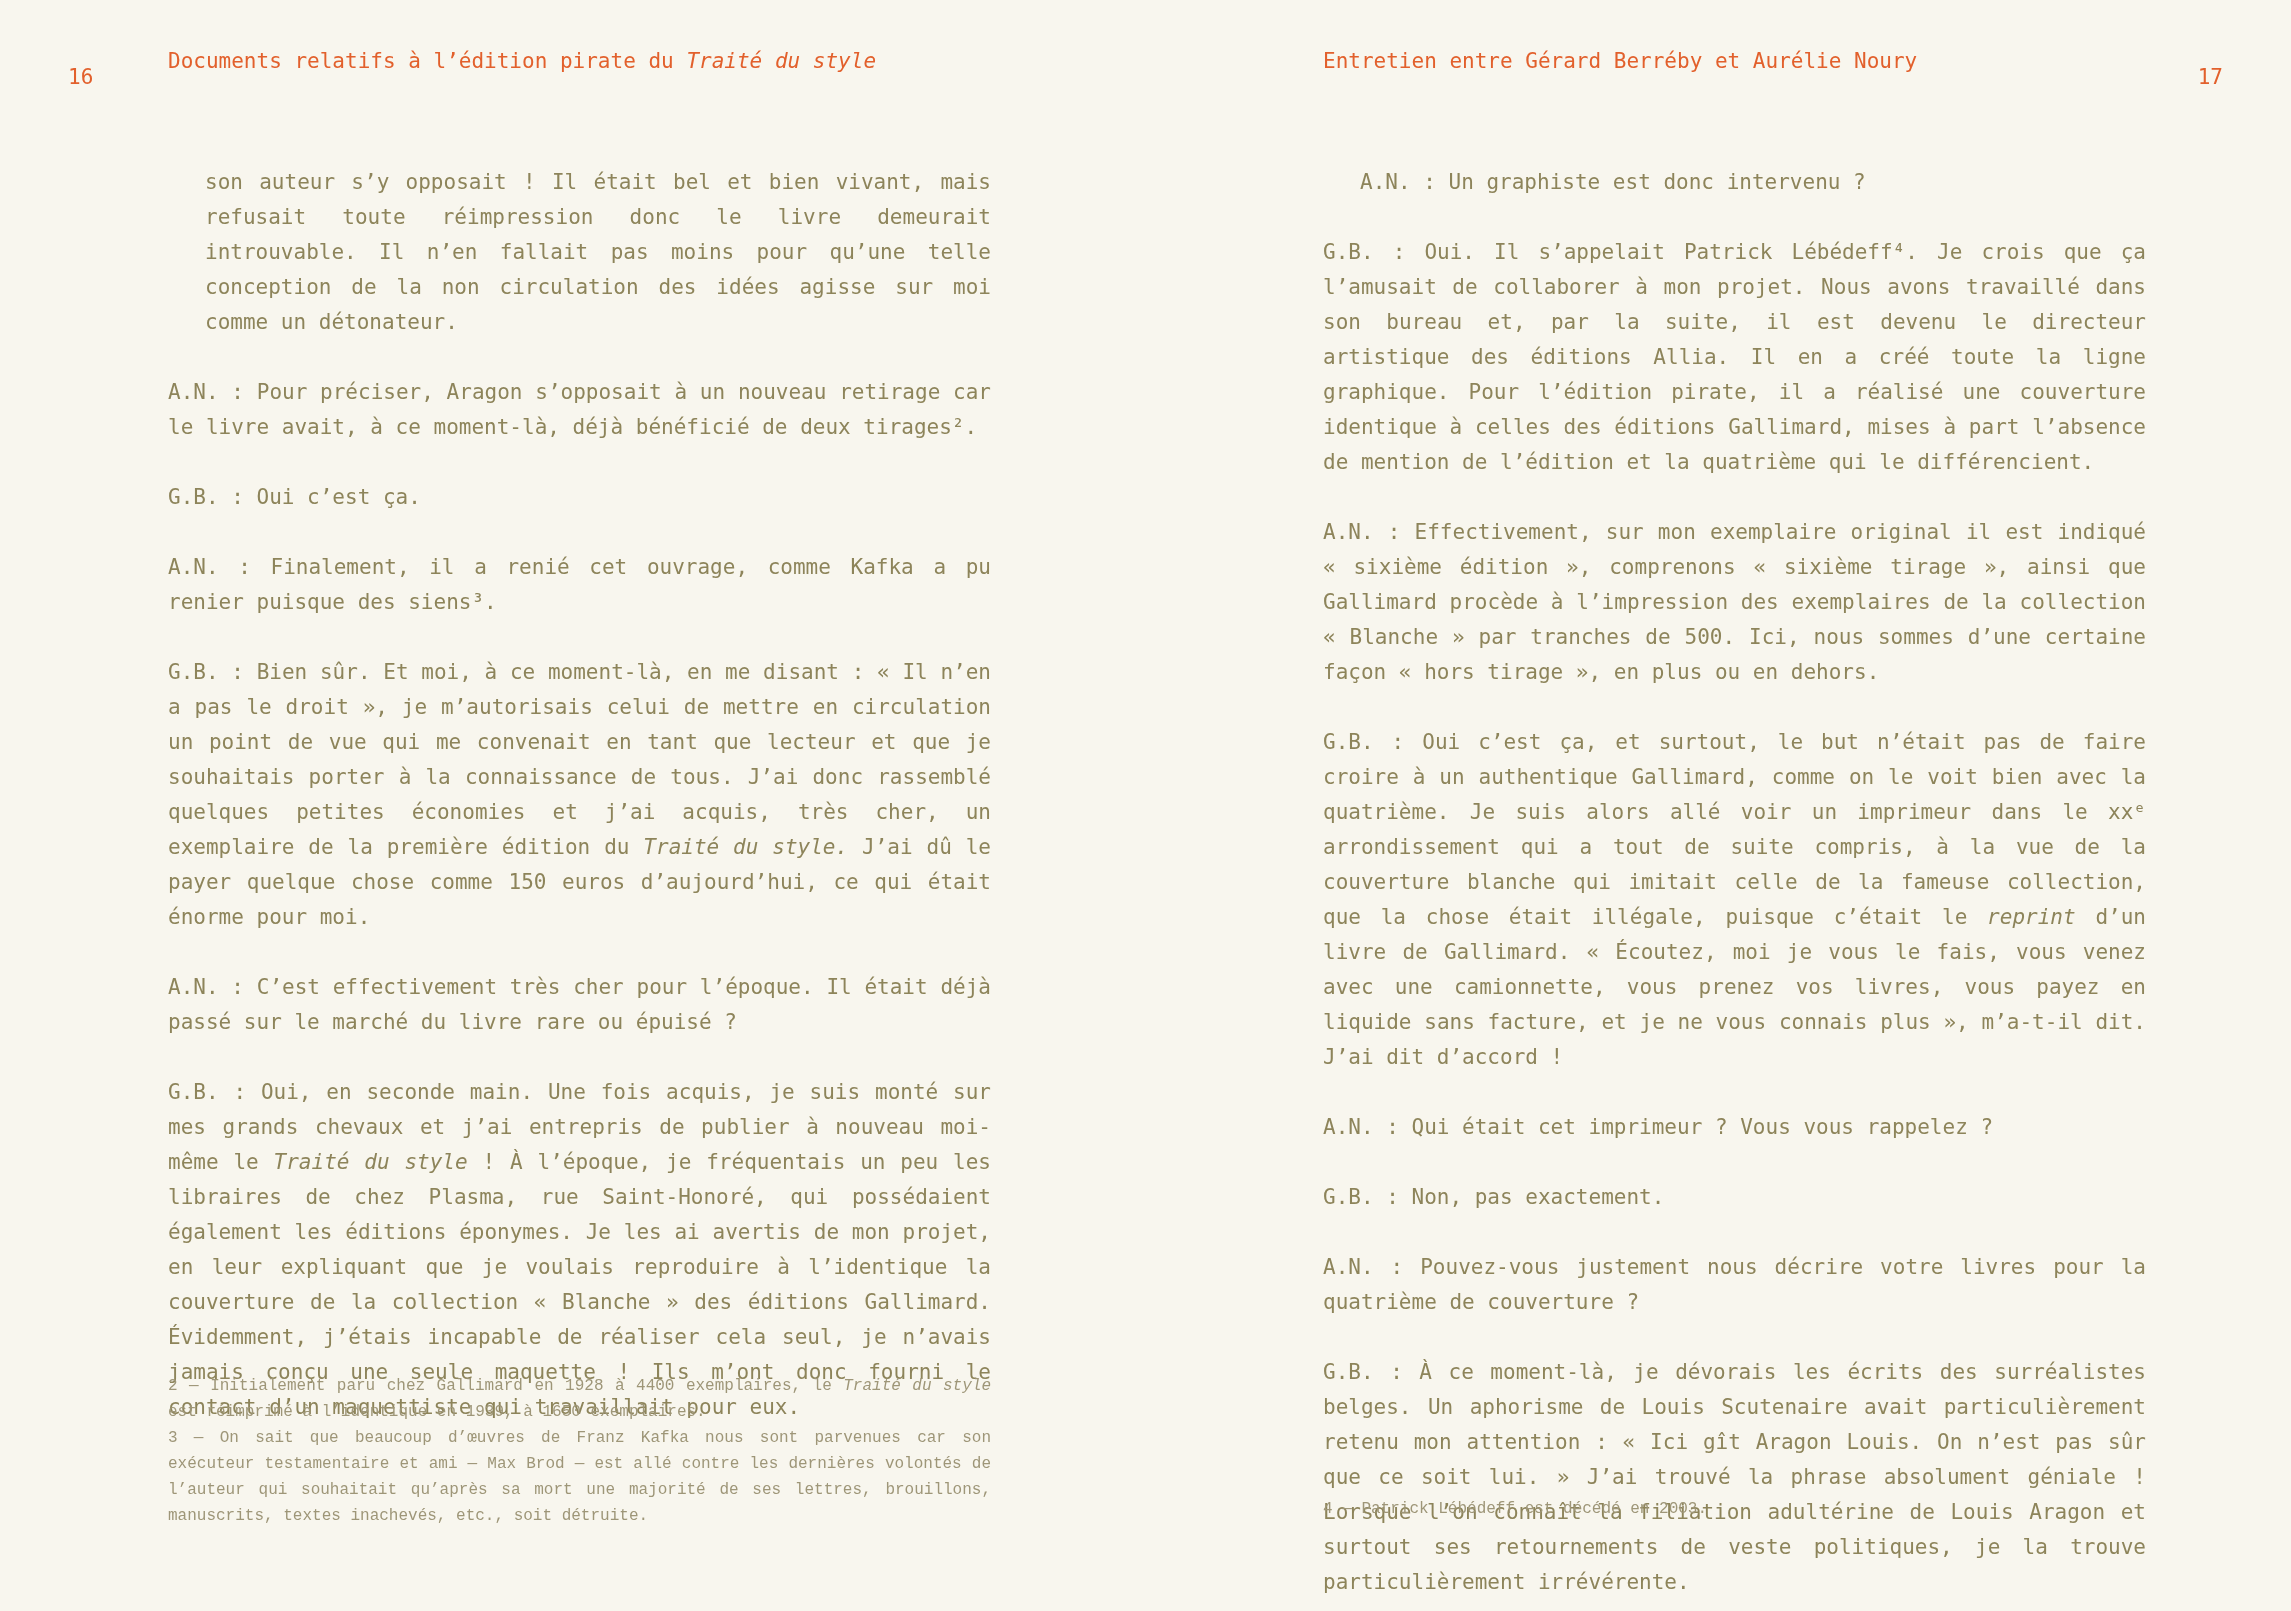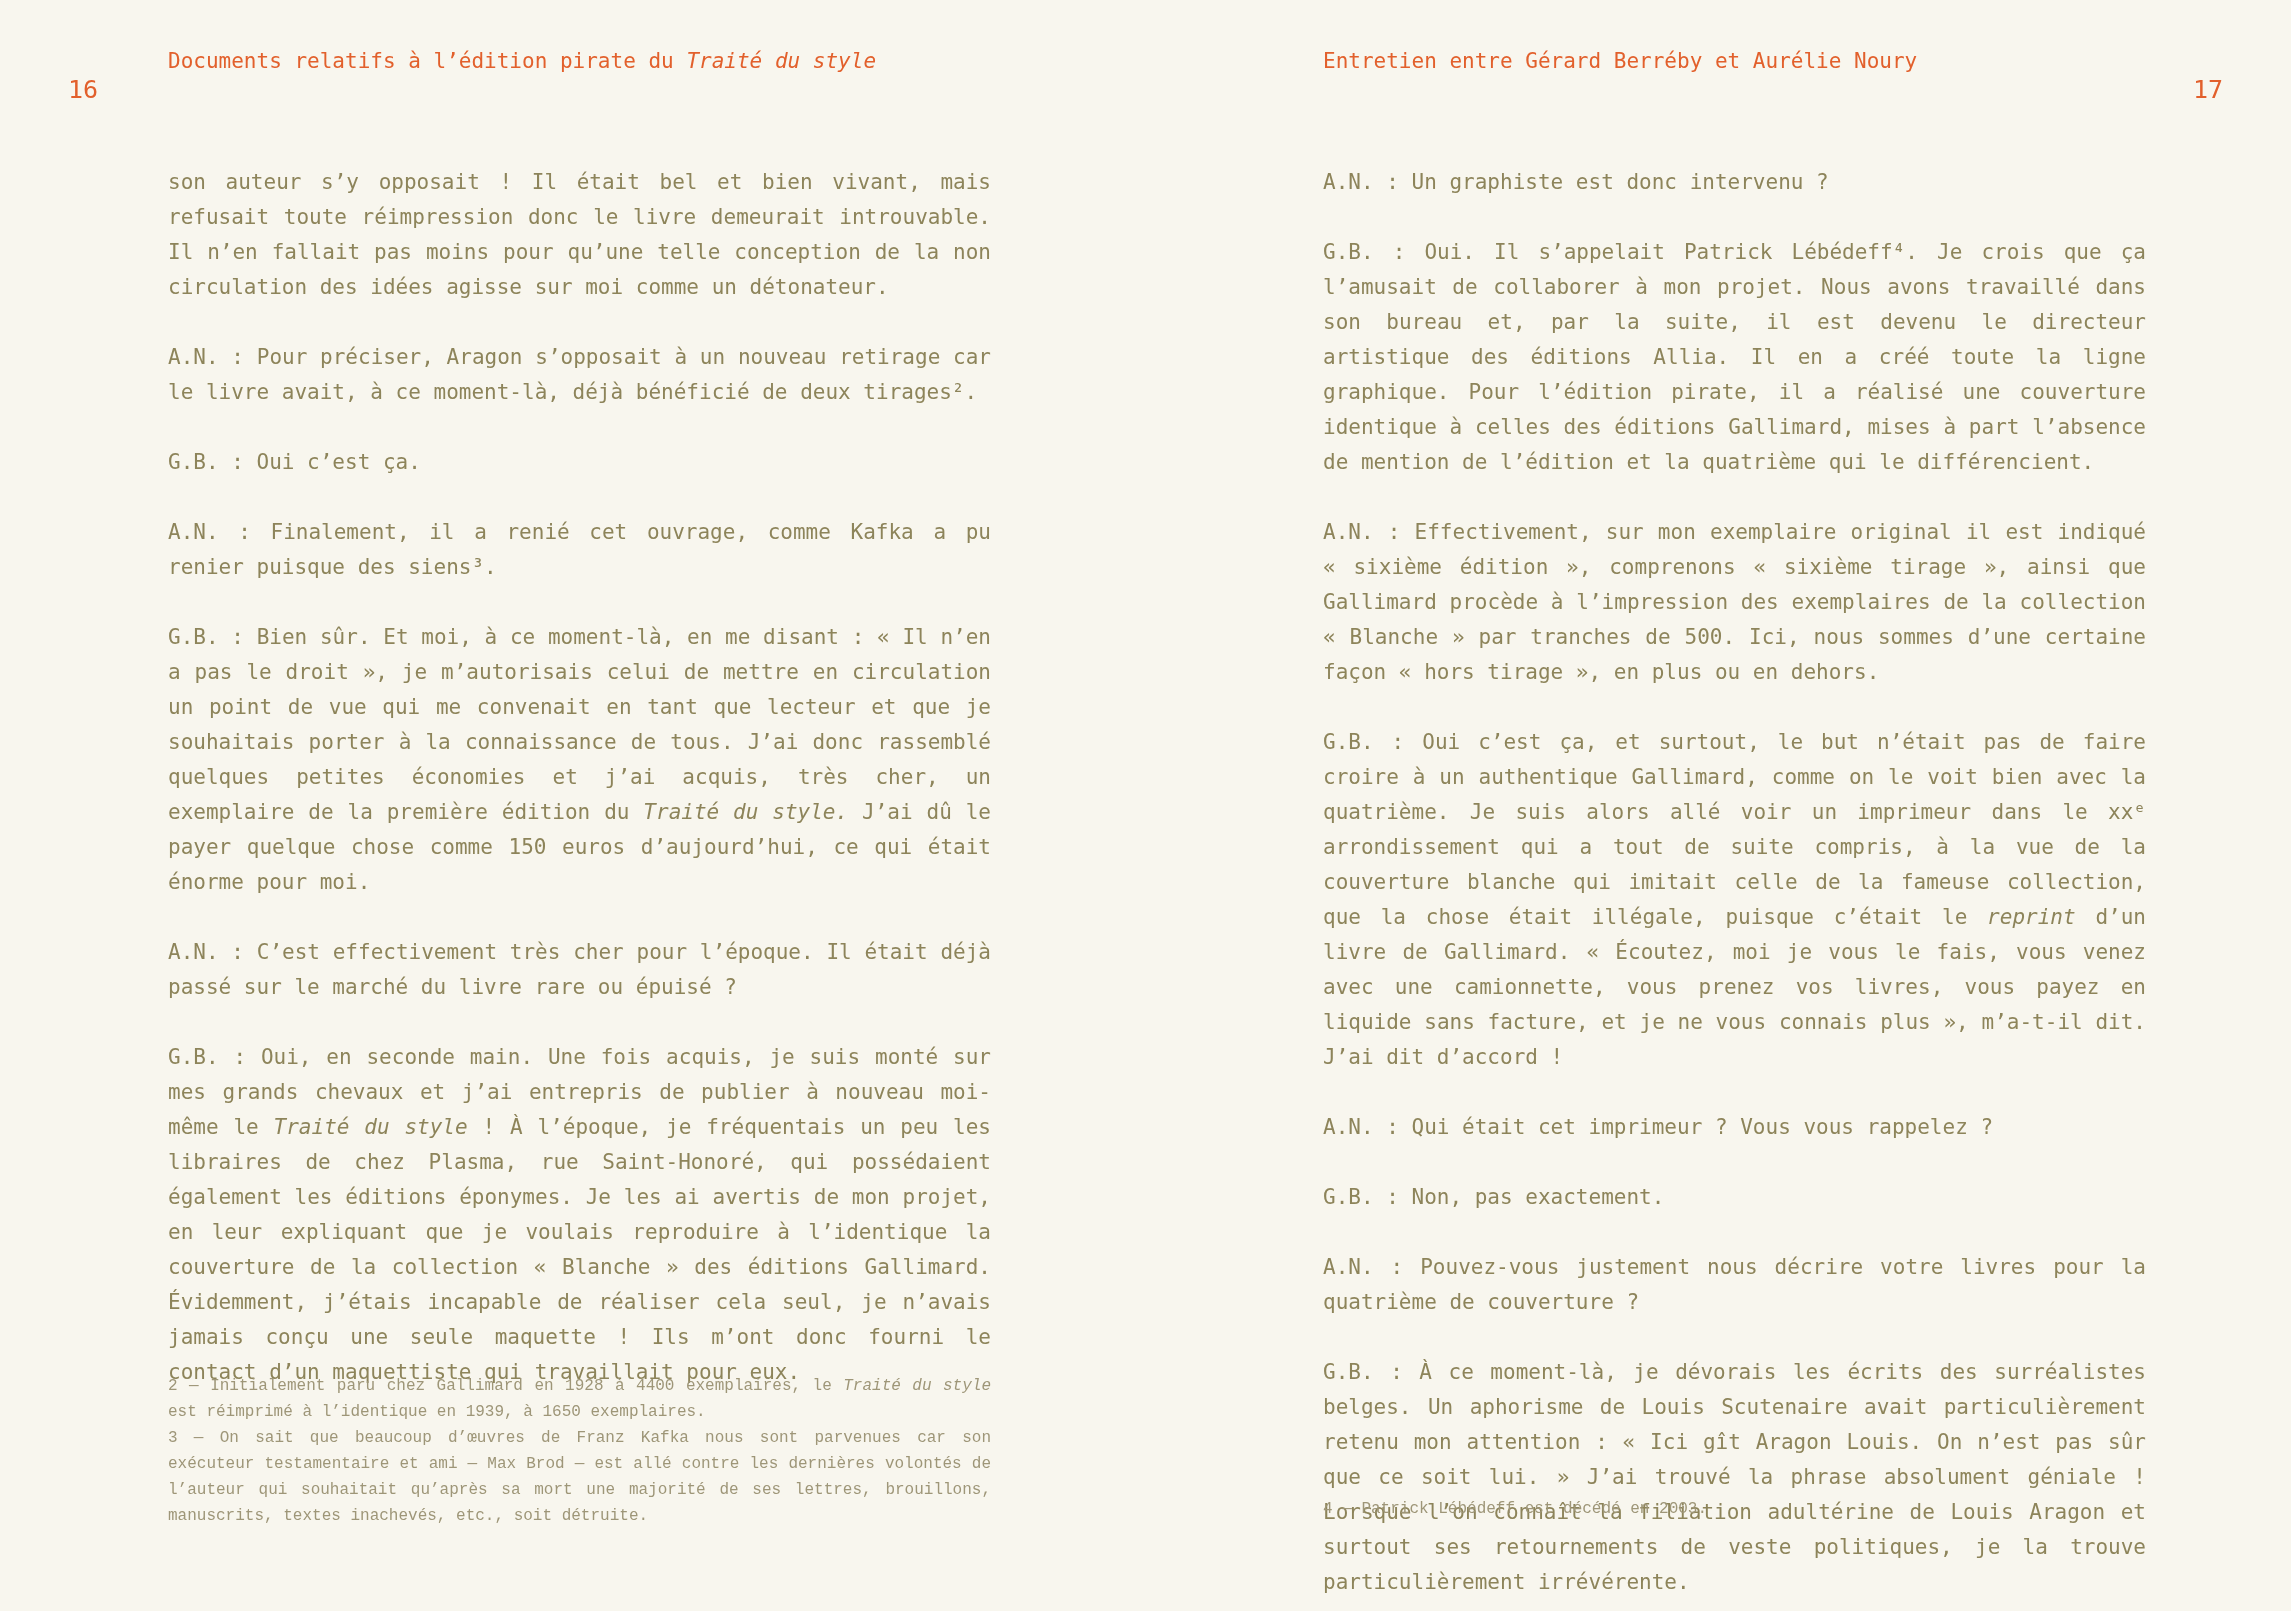--- a/index.html
+++ b/index.html
@@ -6,22 +6,22 @@
   html, body { width: 2291px; height: 1611px; }
   body {
     position: relative;
     background: var(--page-bg, #f8f6ee);
     font-family: "DejaVu Sans Mono", monospace;
     color: var(--body-color, #8d845a);
     overflow: hidden;
   }
   .page-number {
     position: absolute;
-    top: 76px;
-    font-size: 25px;
+    top: 64px;
+    font-size: 21px;
     line-height: 27px;
     color: var(--accent-color, #e2602c);
   }
   #pn-left  { left: 68px; }
   #pn-right { right: 68px; }
   .running-header {
     position: absolute;
     top: 48px;
     font-size: 21px;
     line-height: 27px;
@@ -35,21 +35,21 @@
     top: 165px;
     width: 823px;
     font-size: 21px;
     line-height: 35px;
     text-align: justify;
     hyphens: none;
   }
   #col-left  { left: 168px; }
   #col-right { left: 1323px; }
   .body-column p { margin-top: 35px; }
-  .body-column p:first-child { margin-top: 0; }
+  .body-column p:first-child { margin-top: 0; margin-left: 37px; }
   .footnotes {
     position: absolute;
     width: 823px;
     font-family: "Liberation Mono", monospace;
     font-size: 16px;
     line-height: 26px;
     color: var(--footnote-color, #9e9678);
     text-align: justify;
     hyphens: none;
   }

